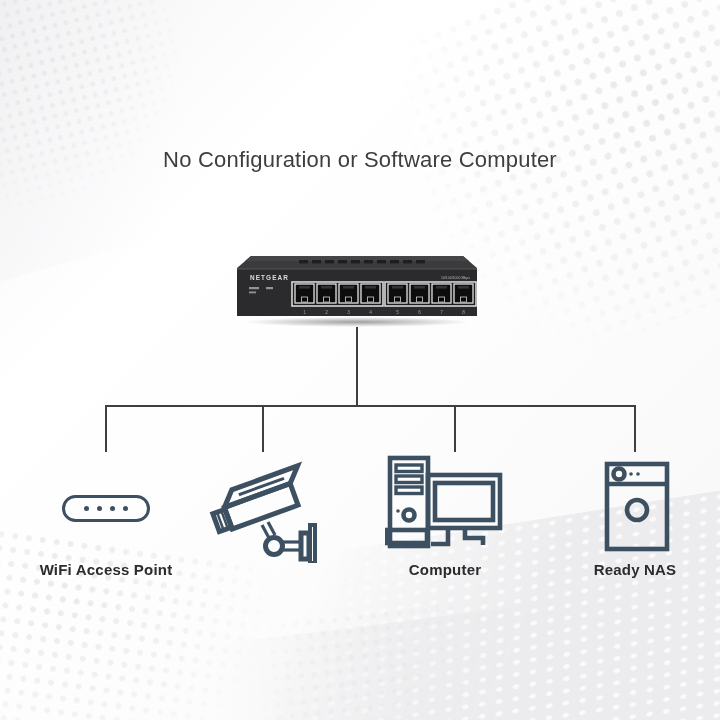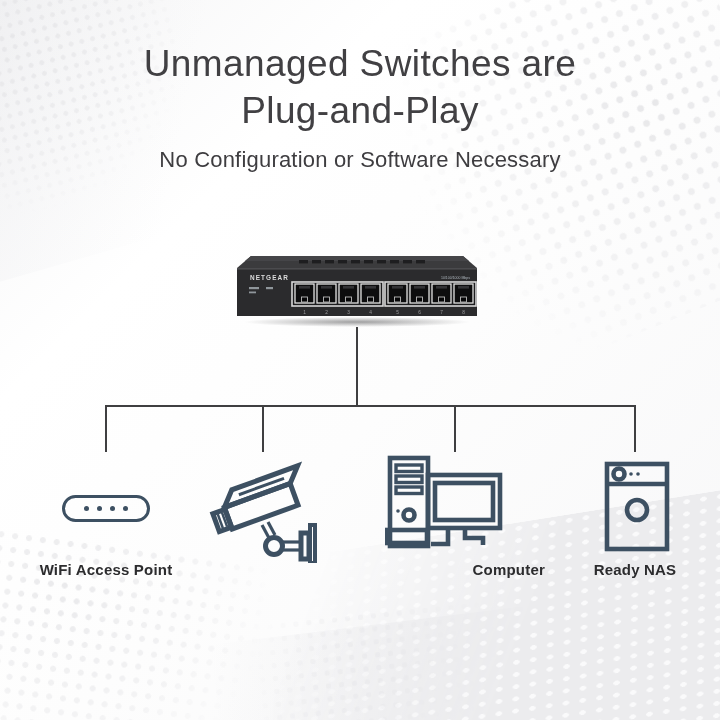--- a/index.html
+++ b/index.html
@@ -91,41 +91,37 @@
   .wifi-pill {
     left:62px; top:495px; width:82px; height:21px;
     border:3.5px solid #3d5062; border-radius:16px;
     display:flex; align-items:center; justify-content:center; gap:7.5px;
   }
   .wifi-dot { width:5.5px; height:5.5px; border-radius:50%; background:#3d5062; }
   .dev-label {
     position:absolute; top:561px; width:200px; text-align:center;
     font-size:15px; font-weight:bold; color:#2c2c2e; letter-spacing:0.2px;
   }
-  .lbl-1 { left:6px; }  .lbl-2 { left:163px; }  .lbl-3 { left:345px;text-align:right; }  .lbl-4 { left:535px; }
+  .lbl-1 { left:6px; }  .lbl-2 { left:163px; }  .lbl-3 { left:345px; }  .lbl-4 { left:535px; }
   svg { display:block; }
 </style>
 </head>
 <body>
 
 <div id="canvas">
 
   <div class="deco streak-tl"></div>
   <div class="deco dots-tl"></div>
   <div class="deco dots-tr"></div>
   <div class="deco dots-bl"></div>
   <div class="deco dots-bc"></div>
   <div class="deco wedge-br"></div>
   <div class="deco plane-br"></div>
 
-  <div class="title">
-    <div>Unmanaged Switches are</div>
-    <div>Plug-and-Play</div>
-  </div>
-  <div class="subtitle">No Configuration or Software Necessary</div>
+  <div class="subtitle">No Configuration or Software Computer</div>
 
   <div class="switch-wrap">
     <svg width="240" height="67" viewBox="0 0 240 67">
 
       <polygon points="14,3 226,3 240,15 0,15" fill="#3b3b3d"></polygon>
       <polygon points="14,3 226,3 232,8 8,8" fill="#454548"></polygon>
       <g fill="#1e1e20">
         <rect x="62" y="7" width="9" height="3.4"></rect>
           <rect x="75" y="7" width="9" height="3.4"></rect>
         <rect x="88" y="7" width="9" height="3.4"></rect>

